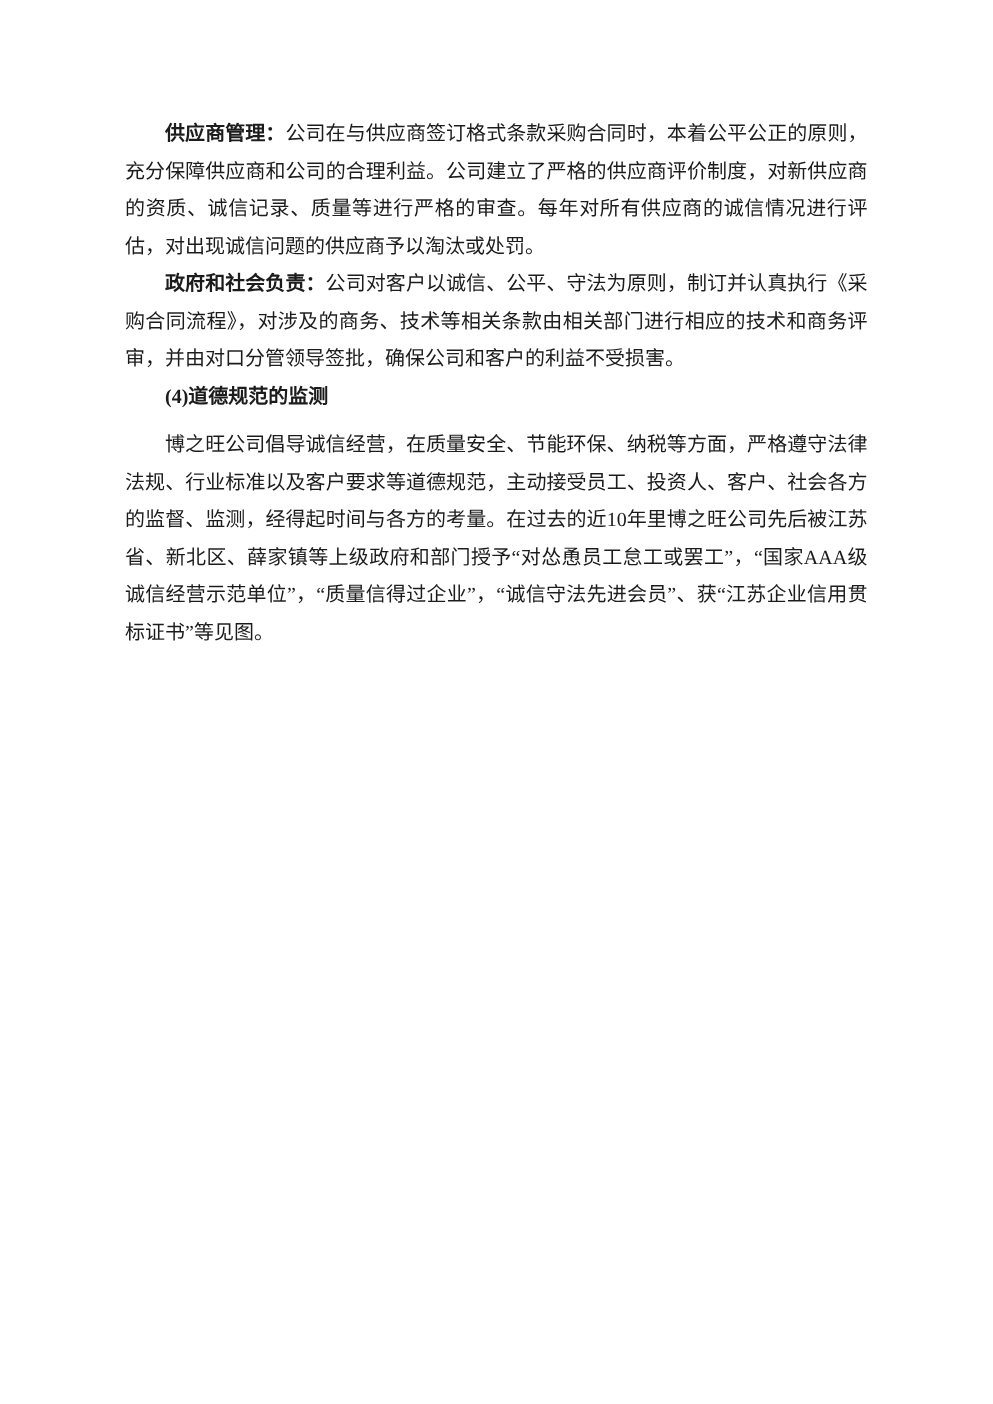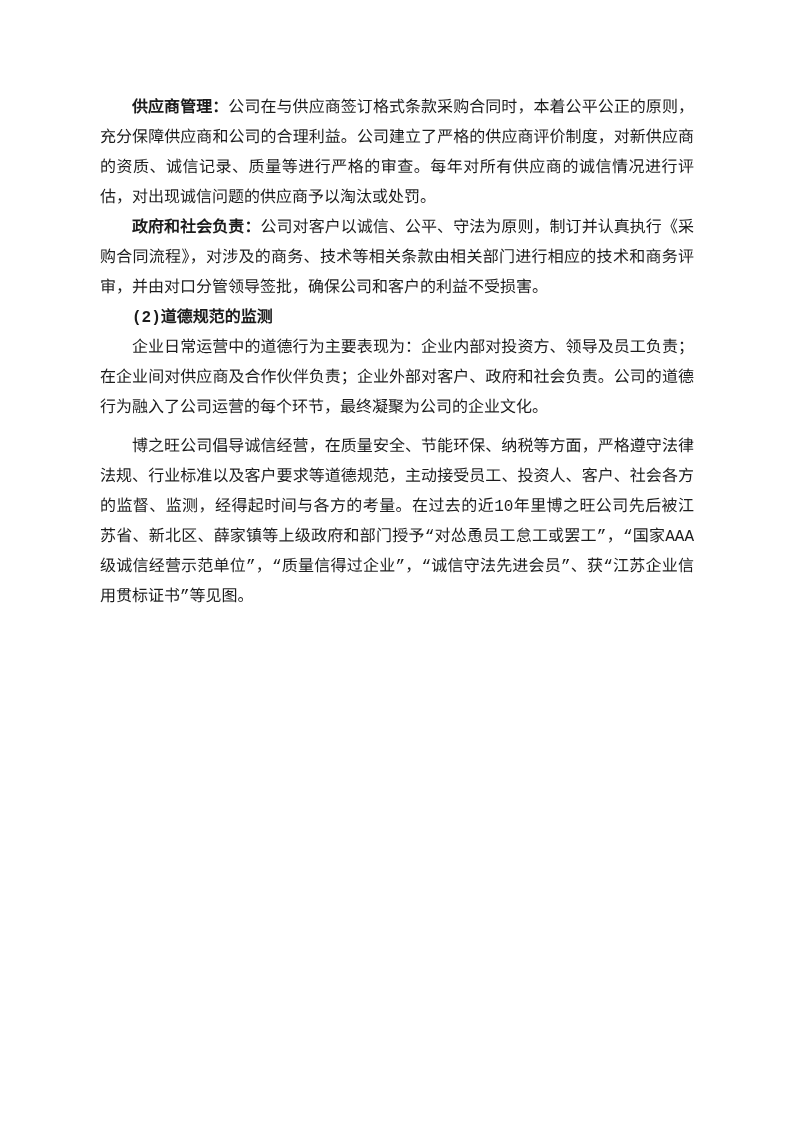--- a/index.html
+++ b/index.html
@@ -27,21 +27,20 @@
     text-justify: inter-character;
     word-break: break-all;
   }
   .doc-body p.bullet {
     text-indent: 47px;
   }
   .doc-body p.body,
   .doc-body p.lead,
   .doc-body p.heading {
     text-indent: 32px;
-    font-family: Liberation Mono, monospace;
   }
   .doc-body p.heading {
     font-weight: bold;
   }
   .doc-body p.extra-space {
     margin-top: 9px;
   }
   .doc-body .bullet-glyph {
     display: inline-block;
     font-size: 11px;
@@ -54,17 +53,16 @@
     font-weight: bold;
   }
 </style>
 </head>
 <body>
 
 <div class="page">
   <div class="doc-body">
       <p class="lead"><b class="lead-text">供应商管理：</b>公司在与供应商签订格式条款采购合同时，本着公平公正的原则，充分保障供应商和公司的合理利益。公司建立了严格的供应商评价制度，对新供应商的资质、诚信记录、质量等进行严格的审查。每年对所有供应商的诚信情况进行评估，对出现诚信问题的供应商予以淘汰或处罚。</p>
       <p class="lead"><b class="lead-text">政府和社会负责：</b>公司对客户以诚信、公平、守法为原则，制订并认真执行《采购合同流程》，对涉及的商务、技术等相关条款由相关部门进行相应的技术和商务评审，并由对口分管领导签批，确保公司和客户的利益不受损害。</p>
-      <p class="heading">(2)道德规范的监测</p>
-      <p class="body">企业日常运营中的道德行为主要表现为：企业内部对投资方、领导及员工负责；在企业间对供应商及合作伙伴负责；企业外部对客户、政府和社会负责。公司的道德行为融入了公司运营的每个环节，最终凝聚为公司的企业文化。</p>
+      <p class="heading">(4)道德规范的监测</p>
       <p class="body extra-space">博之旺公司倡导诚信经营，在质量安全、节能环保、纳税等方面，严格遵守法律法规、行业标准以及客户要求等道德规范，主动接受员工、投资人、客户、社会各方的监督、监测，经得起时间与各方的考量。在过去的近10年里博之旺公司先后被江苏省、新北区、薛家镇等上级政府和部门授予“对怂恿员工怠工或罢工”，“国家AAA级诚信经营示范单位”，“质量信得过企业”，“诚信守法先进会员”、获“江苏企业信用贯标证书”等见图。</p>
     </div>
 </div>
 
 </body></html>

